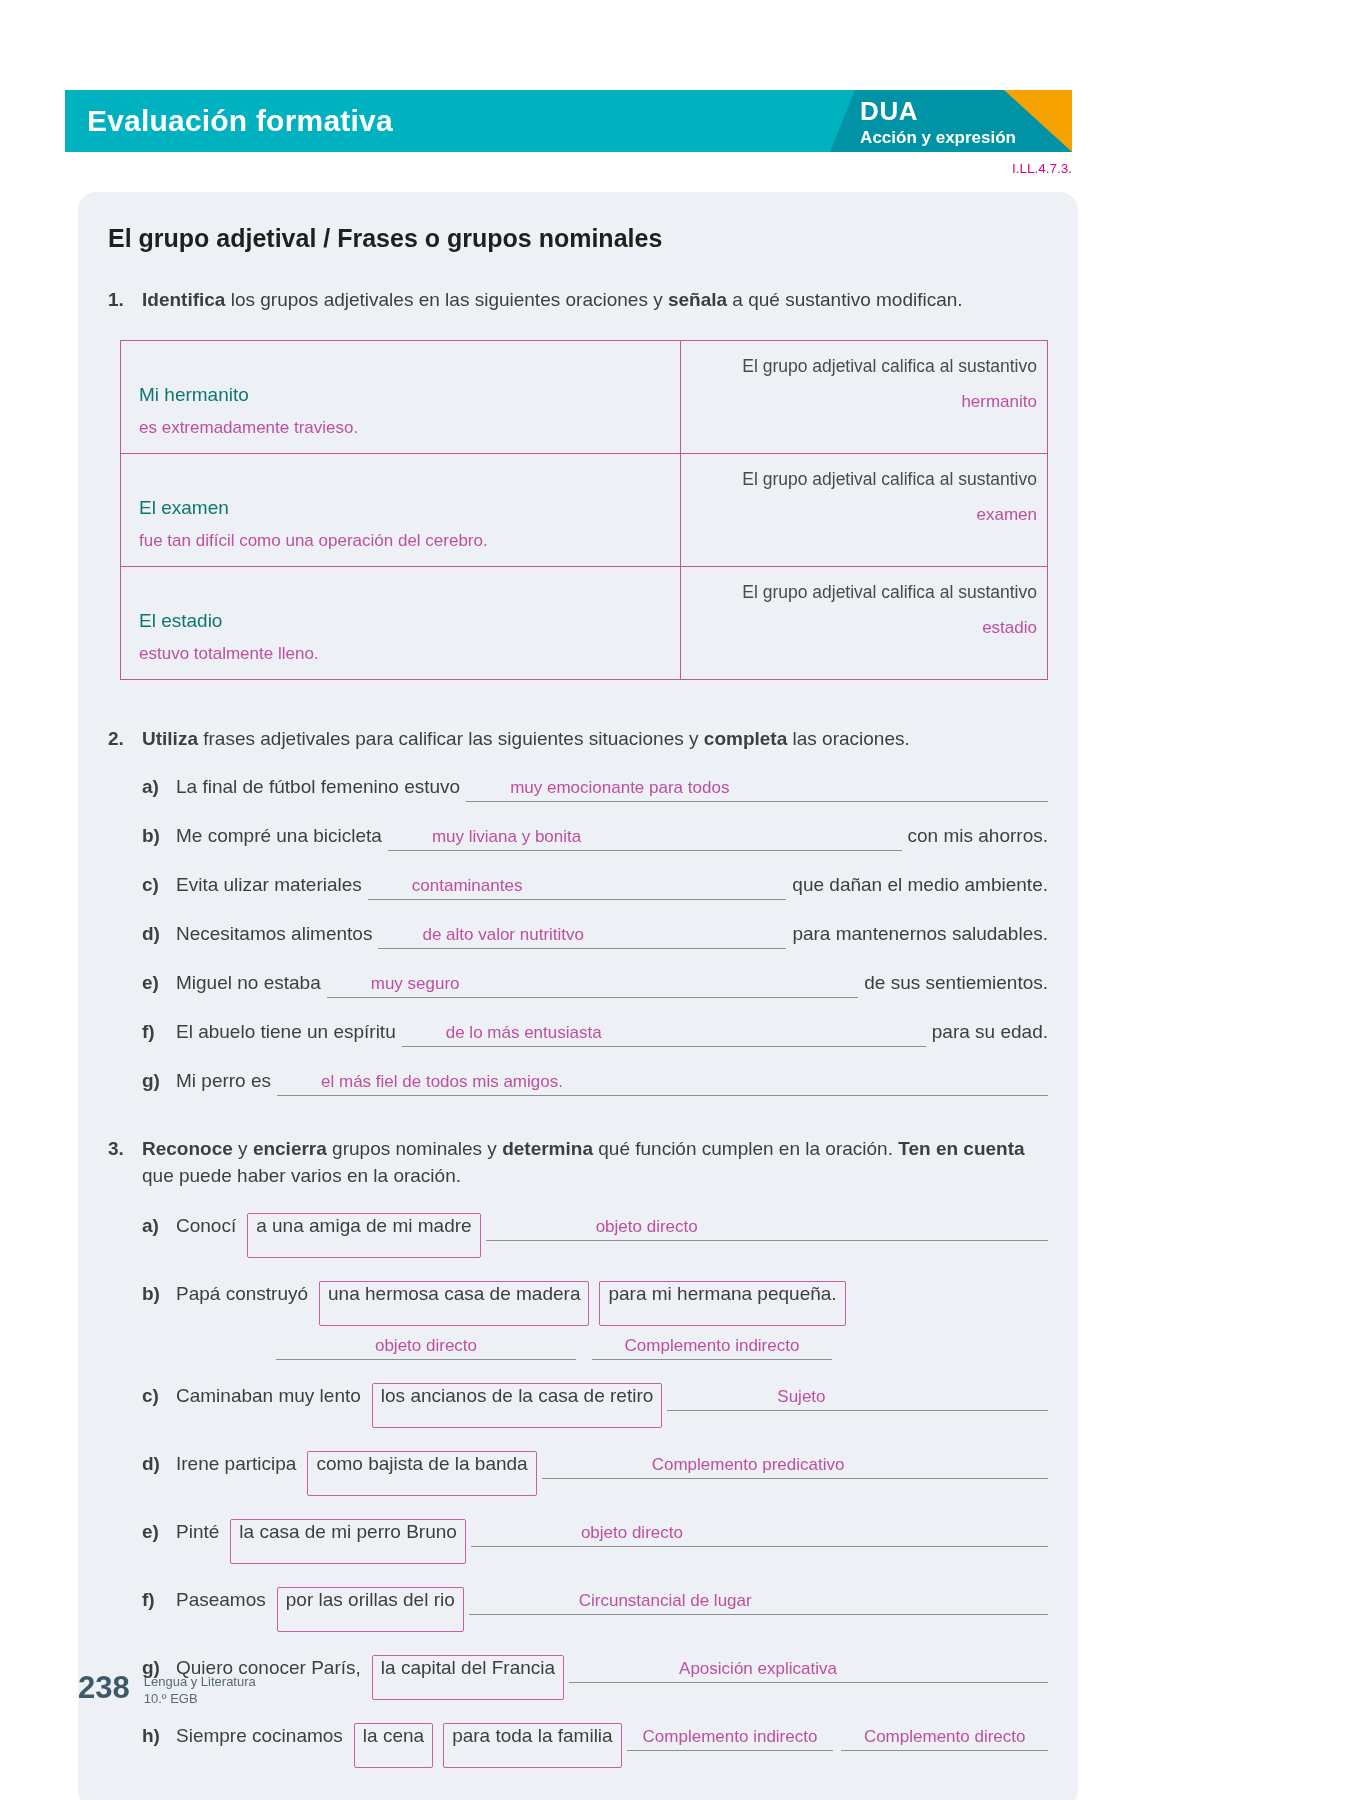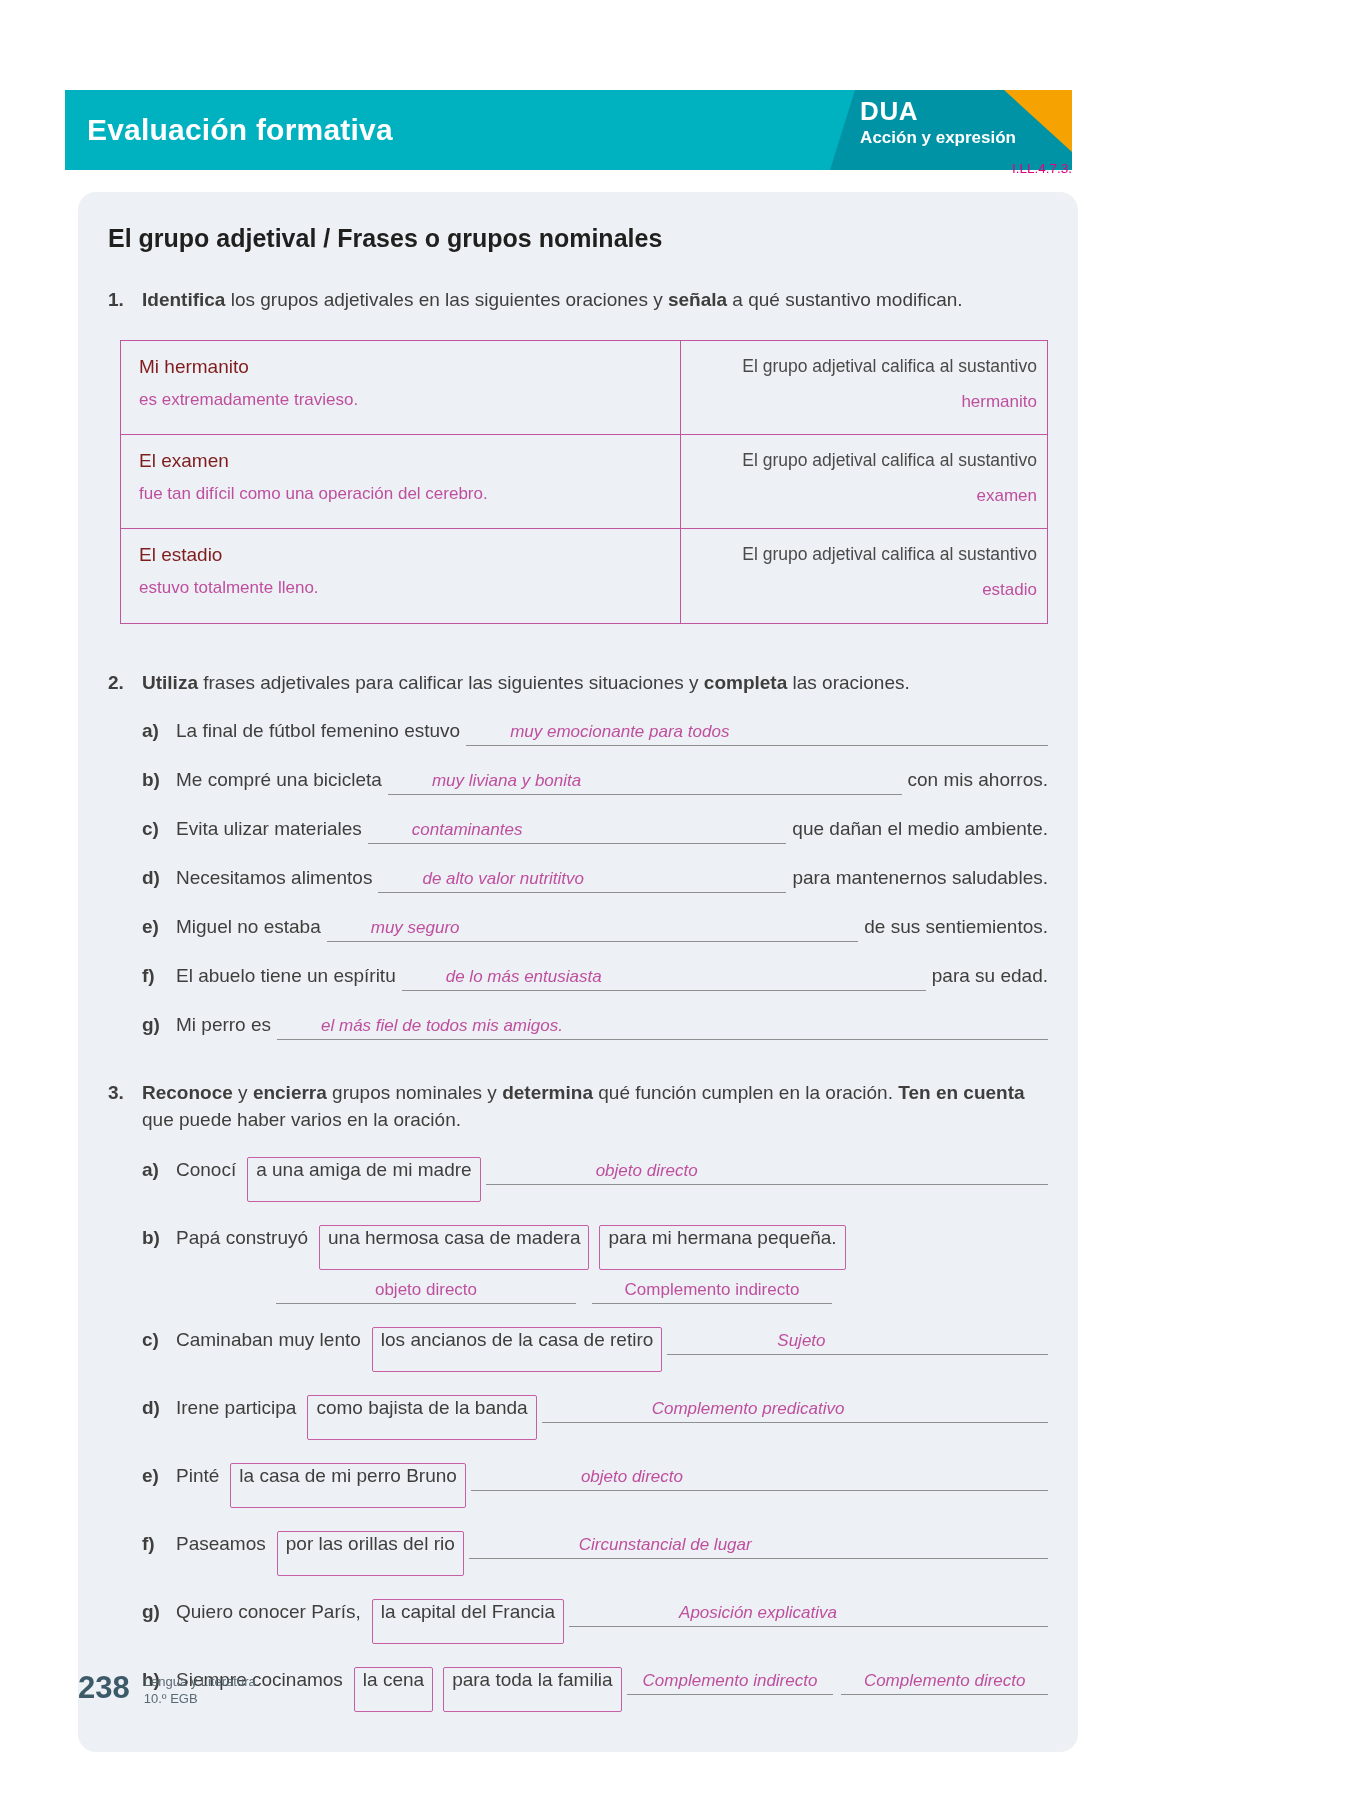--- a/index.html
+++ b/index.html
@@ -3,21 +3,21 @@
 <meta charset="utf-8">
 <style>
   * { margin:0; padding:0; box-sizing:border-box; }
   html,body { background:#ffffff; }
   body {
     width:1350px; height:1800px; position:relative;
     font-family:"Liberation Sans", sans-serif; color:#3e3e3c;
   }
 
   
-  .banner { position:absolute; left:65px; top:90px; width:1007px; height:80px; }
+  .banner { position:absolute; left:65px; top:90px; width:1007px; height:62px; }
   .banner-base { position:absolute; inset:0; background:#00b1c0; }
   .banner-dark { position:absolute; top:0; bottom:0; left:695px; right:0; background:#0093a5;
                  clip-path:polygon(95px 0, 100% 0, 100% 100%, 70px 100%); }
   .banner-orange { position:absolute; top:0; right:0; width:68px; height:62px; background:#f6a200;
                    clip-path:polygon(0 0, 100% 0, 100% 100%); }
   .banner-title { position:absolute; left:22px; top:50%; transform:translateY(-50%);
                   color:#fff; font-size:30px; font-weight:bold; letter-spacing:0.2px; }
   .banner-dua { position:absolute; right:56px; top:6px; text-align:left; color:#fff; }
   .dua-main { font-size:26px; font-weight:bold; letter-spacing:0.5px; }
   .dua-sub  { font-size:17px; font-weight:bold; margin-top:1px; }
@@ -34,36 +34,36 @@
   .instr .num { font-weight:bold; width:34px; flex:none; }
   .instr b { font-weight:bold; }
 
   
   .t1 { display:grid; grid-template-columns:60.5% 39.5%;
         margin:26px 0 0 12px; width:928px; border:1px solid #c2559f; }
   .t1 .cell { border-bottom:1px solid #c2559f; min-height:94px; }
   .t1 .cell.left  { border-right:1px solid #c2559f; padding:15px 18px; }
   .t1 .cell.right { padding:15px 10px; text-align:right; }
   .t1 > .cell:nth-last-child(-n+2) { border-bottom:none; }
-  .prompt { font-size:19px; color:#7f1d1d; }
+  .prompt { font-size:19px; color:#0f766e;margin-top:28px; }
   .rlabel { font-size:17.5px; color:#4a4a48; }
   .ansl { color:#bf4f9e; font-size:17px; margin-top:12px; }
   .ansr { color:#bf4f9e; font-size:17px; margin-top:15px; }
 
   
   .items { margin:4px 0 0 34px; }
   .exrow { display:flex; align-items:baseline; margin-top:23px; font-size:19px; }
   .exrow .lbl { font-weight:bold; width:34px; flex:none; }
   .pre  { white-space:nowrap; margin-right:6px; }
   .post { white-space:nowrap; margin-left:6px; }
   .post:empty { display:none; }
 
   .blank { border-bottom:1px solid #8f8f8f; color:#bf4f9e; font-size:17px;
            white-space:nowrap; padding:0 10px 3px 44px; }
-  .blank.grow { flex:1;font-style:italic; }
+  .blank.grow { flex:1; }
   .ex3row .blank { padding-left:110px; }
   .blank.cen { padding-left:10px; text-align:center; }
 
   .gbox { border:1.5px solid #c75fa5; border-radius:2px; padding:1px 8px 20px;
           margin:0 5px; white-space:nowrap; color:#3e3e3c; }
 
   .subline { display:flex; margin:10px 0 0 134px; }
   .subline .blank { flex:none; }
   .w300 { width:300px; }
   .w240 { width:240px; margin-left:16px; }

